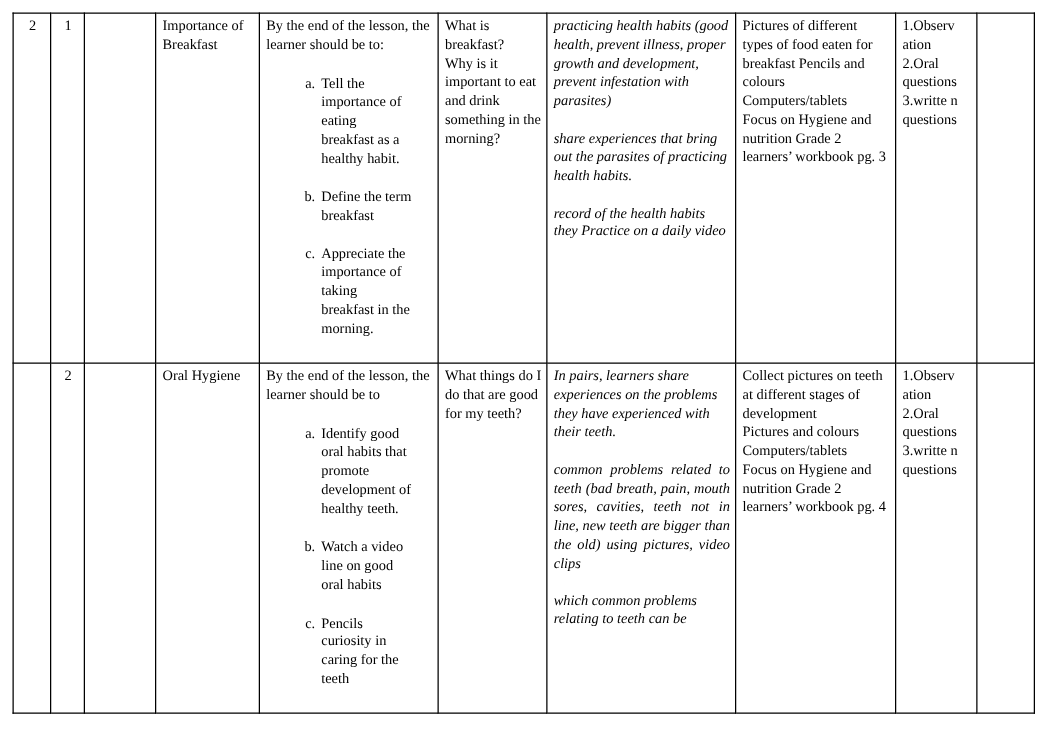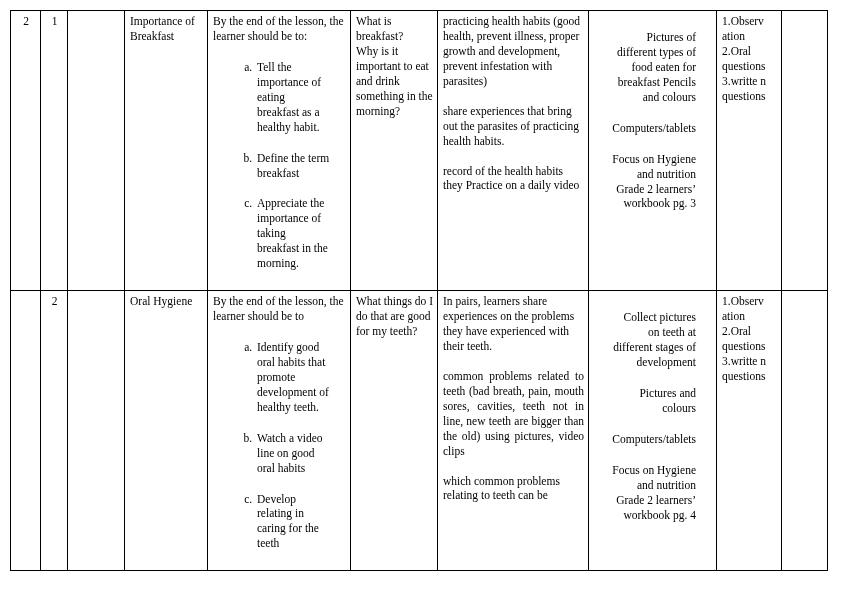--- a/index.html
+++ b/index.html
@@ -35,27 +35,27 @@
     overflow: hidden;
     word-wrap: break-word;
   }
   td.num-cell {
     text-align: center;
     padding-left: 2px;
     padding-right: 2px;
   }
   .cell p {
     margin: 0 0 15px 0;
+    font-style: italic;
   }
   .cell p:last-child {
     margin-bottom: 0;
   }
   .cell .line {
-    margin: 16px;
-    text-align: right;
+    margin: 0;
   }
   .justify {
     text-align: justify;
   }
   .prewrap {
     white-space: pre-line;
   }
   ol.alpha {
     margin: 0;
     padding: 0 0 0 26px;
@@ -136,21 +136,21 @@
         </td>
         <td></td>
         <td class="cell">
           <div class="prewrap">Oral Hygiene</div>
         </td>
         <td class="cell">
           <div>By the end of the lesson, the learner should be to</div>
           <ol class="alpha">
             <li>Identify good oral habits that promote development of healthy teeth.</li>
             <li>Watch a video line on good oral habits</li>
-            <li>Develop relating in caring for the teeth</li>
+            <li>Pencils curiosity in caring for the teeth</li>
           </ol>
         </td>
         <td class="cell">
           <div class="prewrap">What things do I do that are good for my teeth?</div>
         </td>
         <td class="cell">
           <p>In pairs, learners share experiences on the problems they have experienced with their teeth.</p>
           <p class="justify">common problems related to teeth (bad breath, pain, mouth sores, cavities, teeth not in line, new teeth are bigger than the old) using pictures, video clips</p>
           <p>which common problems relating to teeth can be</p>
         </td>

